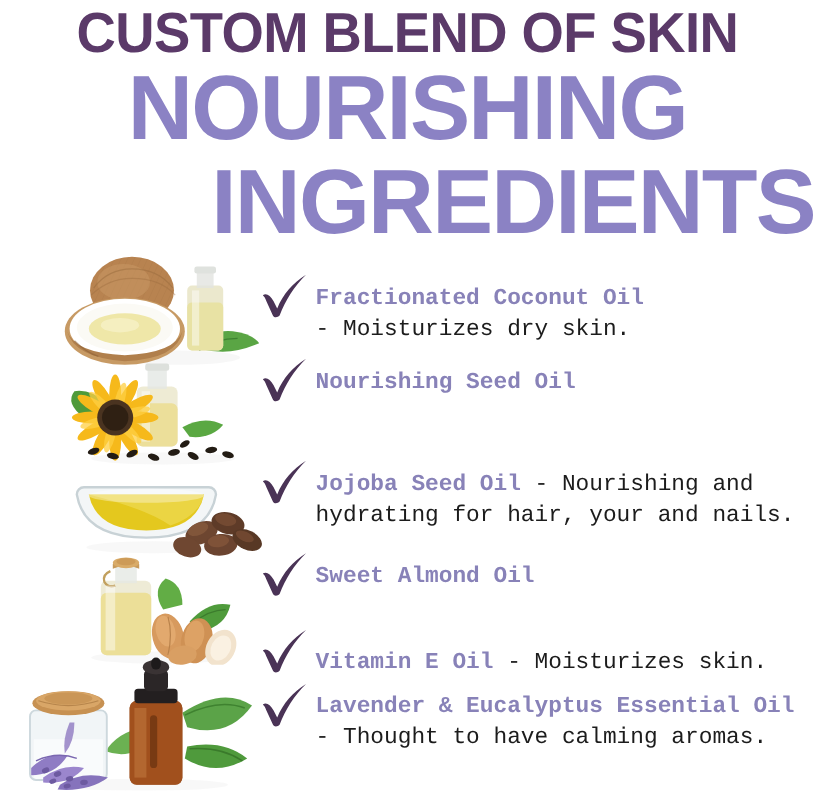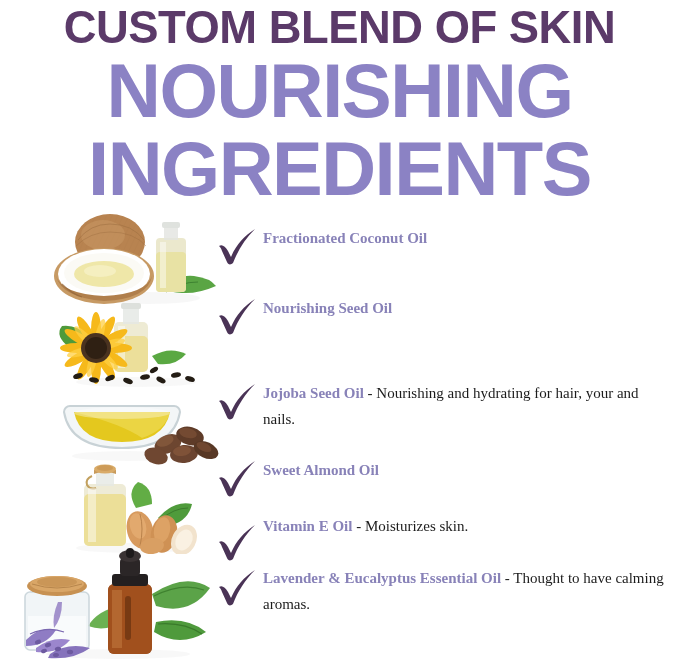--- a/index.html
+++ b/index.html
@@ -26,39 +26,40 @@
   .title-line-2, .title-line-3 {
     font-family:"Liberation Sans", sans-serif;
     font-weight:bold;
     font-size:76px;
     line-height:78px;
     letter-spacing:-1.5px;
     color:#8b82c4;
     white-space:nowrap;
   }
   .title-line-2 { transform:scaleX(0.99); }
-  .title-line-3 { transform:scaleX(1.0); }
+  .title-line-3 { transform:scaleX(1.0);text-align:right; }
 
   
   .list { position:absolute; top:204px; left:0; width:679px; height:455px; }
 
   .row { position:absolute; left:0; width:679px; }
 
   .thumb { position:absolute; width:172px; height:auto; }
   .thumb svg { display:block; width:100%; height:100%; }
 
   .check { position:absolute; left:216px; width:44px; height:40px; }
   .check svg { display:block; width:100%; height:100%; }
 
   .copy {
     position:absolute; left:263px; right:8px;
-    font-size:15px;
+    font-size:19px;
     line-height:25.5px;
     color:#1c1c1c;
-    font-family:Liberation Serif, serif;
+    font-family:Liberation Mono, monospace;
+    margin-top:10px;
   }
   .copy .name {
     font-weight:bold;
     color:#8882b8;
   }
 </style>
 </head>
 <body>
 
 <div id="poster">
@@ -101,20 +102,21 @@
           </defs>
         </svg>
       </div>
       <div class="check" style="top:22px;">
         <svg viewBox="0 0 44 40">
           <path d="M3 20 C6 18 9 20 12 25 L15 31 C20 19 28 10 39 3 C29 13 22 24 17 37 C15 39 12 39 11 36 L6 25 C5 22 4 21 3 20 Z" fill="#4a3356"></path>
         </svg>
       </div>
       <div class="copy" style="top:22px;">
         <span class="name">Fractionated Coconut Oil</span><br>
+        <span>- Moisturizes dry skin.</span>
       </div>
     </div>
 
     <div class="row">
       <div class="thumb" style="left:48px; top:96px; width:172px; height:90px;">
         <svg viewBox="0 0 172 90">
           <ellipse cx="88" cy="82" rx="60" ry="5" fill="#f2f2f2" opacity=".5"></ellipse>
           <path d="M22 48 q-16-12-8-22 14-2 26 10 -8 6-18 12z" fill="#4f9a3a"></path>
           <path d="M104 56 q18-10 34-2 -10 12-28 10z" fill="#5aa842"></path>
           <rect x="66" y="22" width="34" height="50" rx="5" fill="#ece9cf" opacity=".9"></rect>
@@ -242,21 +244,21 @@
         <span class="name">Sweet Almond Oil</span><br>
       </div>
     </div>
 
     <div class="row">
       <div class="check" style="top:318px;">
         <svg viewBox="0 0 44 40">
           <path d="M3 20 C6 18 9 20 12 25 L15 31 C20 19 28 10 39 3 C29 13 22 24 17 37 C15 39 12 39 11 36 L6 25 C5 22 4 21 3 20 Z" fill="#4a3356"></path>
         </svg>
       </div>
-      <div class="copy" style="top:310px;">
+      <div class="copy" style="top:326px;">
         <span class="name">Vitamin E Oil</span>
         <span>- Moisturizes skin.</span>
       </div>
     </div>
 
     <div class="row">
       <div class="thumb" style="left:24px; top:340px; width:188px; height:115px;">
         <svg viewBox="0 0 188 115">
           <ellipse cx="94" cy="110" rx="72" ry="5" fill="#f2f2f2" opacity=".5"></ellipse>
           <path d="M128 50 q34-22 58-6 -20 28-54 18z" fill="#5ba348"></path>

